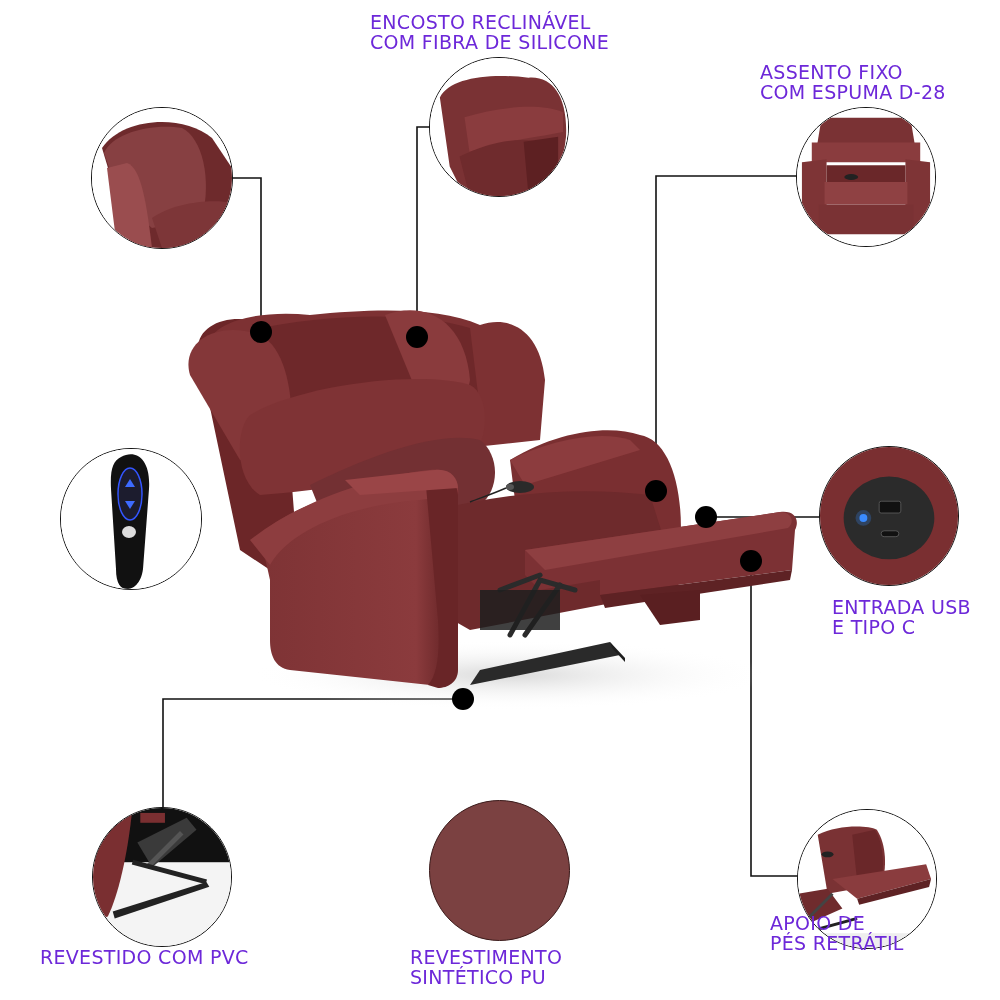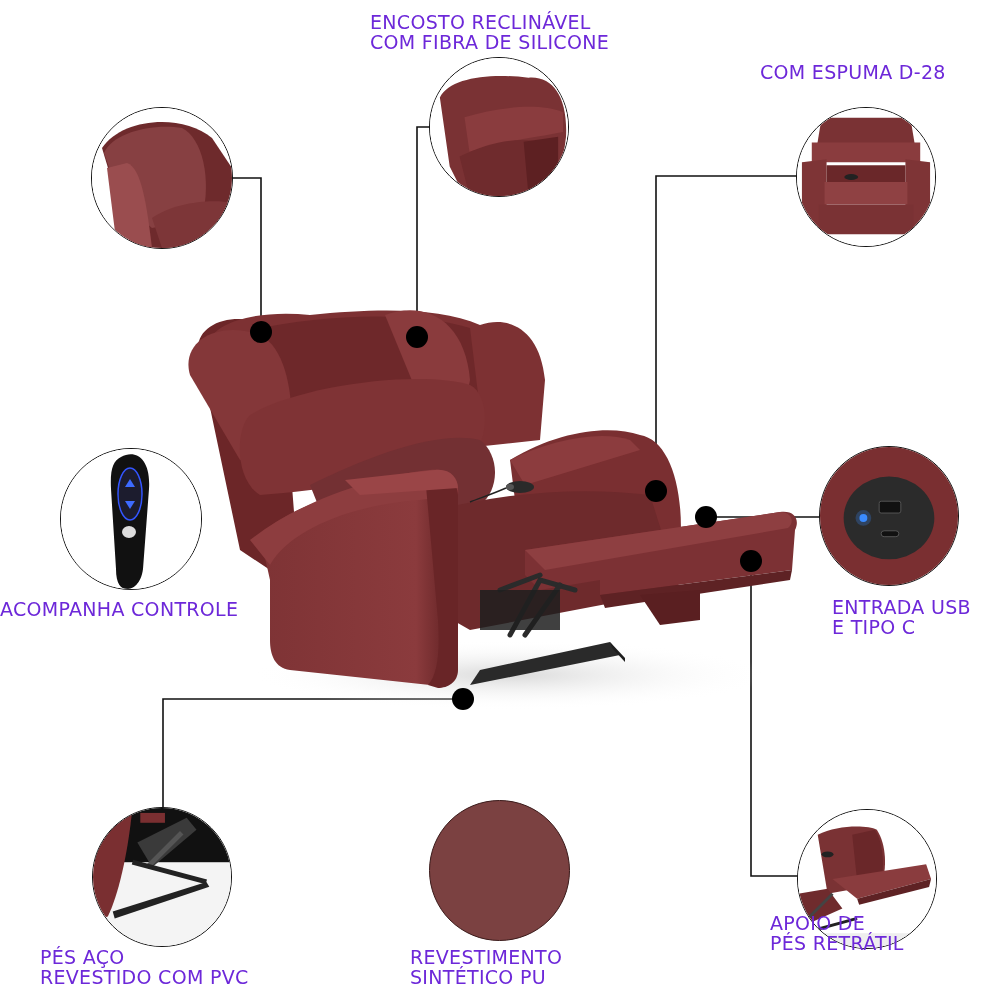--- a/index.html
+++ b/index.html
@@ -131,20 +131,21 @@
   <svg viewBox="0 0 140 140">
     <rect width="140" height="140" fill="#fff"></rect>
     <path d="M10,40 C20,20 60,15 100,20 C125,18 140,40 138,80 L130,140 L35,140 L20,110 Z" fill="#7a3234"></path>
     <path d="M35,60 C70,50 110,45 135,55 L135,75 C110,80 70,85 40,95 Z" fill="#8a3c3e"></path>
     <path d="M30,100 C60,85 90,80 110,85 L105,140 L40,140 Z" fill="#6f2b2d"></path>
     <path d="M95,85 L130,80 L130,140 L100,140 Z" fill="#5d2022"></path>
   </svg>
 </div>
 
 <div class="label" style="left:760px; top:62px; width:220px;">
+  <span>Assento Fixo</span>
   <span>com Espuma D-28</span>
 </div>
 <div class="bubble" style="left:796px; top:107px; width:140px; height:140px;">
   <svg viewBox="0 0 140 140">
     <rect width="140" height="140" fill="#fff"></rect>
     <path d="M25,10 L115,10 L120,40 L20,40 Z" fill="#7a3234"></path>
     <path d="M15,35 L125,35 L125,55 L15,55 Z" fill="#8a3c3e"></path>
     <path d="M5,55 L30,52 L30,125 L5,125 Z" fill="#7e3436"></path>
     <path d="M110,52 L135,55 L135,125 L110,125 Z" fill="#7e3436"></path>
     <path d="M30,58 L110,58 L110,75 L30,75 Z" fill="#6a2729"></path>
@@ -158,21 +159,20 @@
   <svg viewBox="0 0 140 140">
     <rect width="140" height="140" fill="#fff"></rect>
     <path d="M60,8 C75,0 90,10 88,40 L82,120 C80,135 72,140 66,140 C60,140 55,135 55,120 L50,40 C49,20 52,12 60,8 Z" fill="#111"></path>
     <ellipse cx="69" cy="45" rx="12" ry="26" fill="#1c1c2e" stroke="#3355ff" stroke-width="1.5"></ellipse>
     <polygon points="69,30 64,38 74,38" fill="#3d6bff"></polygon>
     <polygon points="69,60 64,52 74,52" fill="#3d6bff"></polygon>
     <ellipse cx="68" cy="83" rx="7" ry="6" fill="#ddd"></ellipse>
   </svg>
 </div>
 <div class="label" style="left:0px; top:599px; width:262px;">
-  <span>Acompanha Controle</span>
 </div>
 
 <div class="bubble" style="left:819px; top:446px; width:140px; height:140px;">
   <svg viewBox="0 0 140 140">
     <rect width="140" height="140" fill="#7a2f31"></rect>
     <ellipse cx="70" cy="72" rx="46" ry="42" fill="#2b2b2b"></ellipse>
     <rect x="60" y="55" width="22" height="12" rx="2" fill="#111" stroke="#555"></rect>
     <rect x="62" y="85" width="18" height="6" rx="3" fill="#111" stroke="#555"></rect>
     <circle cx="44" cy="72" r="4" fill="#3a8bff"></circle>
     <circle cx="44" cy="72" r="8" fill="#3a8bff" opacity="0.25"></circle>
@@ -189,21 +189,20 @@
     <rect x="0" y="0" width="140" height="55" fill="#111"></rect>
     <path d="M0,0 L40,0 C35,50 25,90 15,110 L0,115 Z" fill="#7a2f31"></path>
     <path d="M45,35 L95,10 L105,22 L60,60 Z" fill="#3a3a3a"></path>
     <path d="M55,60 L90,25" stroke="#555" stroke-width="5"></path>
     <path d="M20,105 L115,75 L118,80 L22,112 Z" fill="#222"></path>
     <path d="M40,55 L115,75" stroke="#222" stroke-width="5"></path>
     <rect x="48" y="5" width="25" height="10" fill="#7a2f31"></rect>
   </svg>
 </div>
 <div class="label" style="left:40px; top:947px; width:250px;">
-  <span>Pés Aço</span>
   <span>Revestido com PVC</span>
 </div>
 
 <div class="bubble" style="left:429px; top:800px; width:141px; height:141px; background:#7b4141; border-color:#3a1a1a;"></div>
 <div class="label" style="left:410px; top:947px; width:180px;">
   <span>Revestimento</span>
   <span>Sintético PU</span>
 </div>
 
 <div class="bubble" style="left:797px; top:809px; width:140px; height:140px;">

